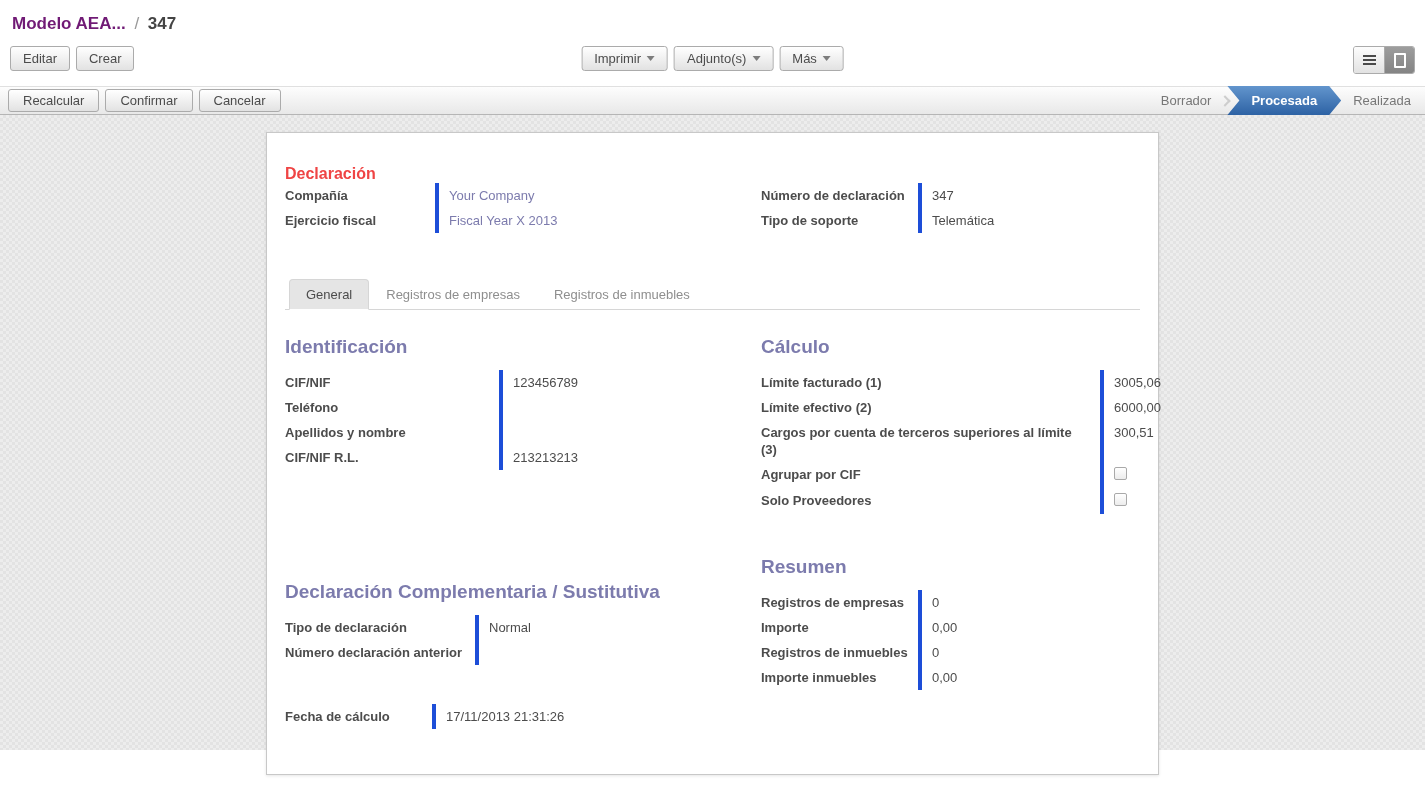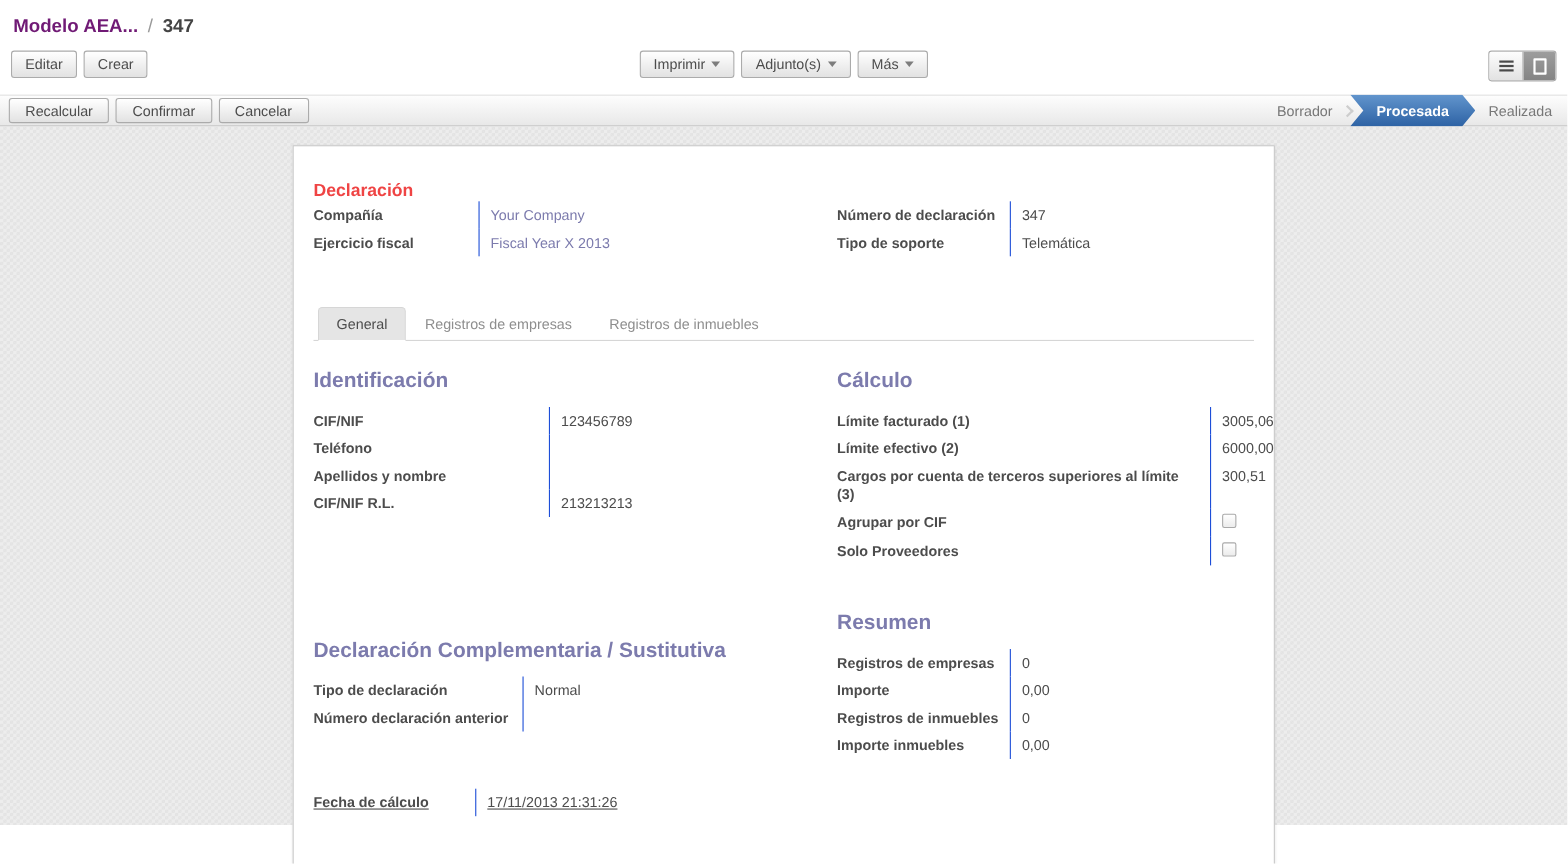--- a/index.html
+++ b/index.html
@@ -72,21 +72,21 @@
     padding:32px 18px 45px 18px;
   }
   .sheet-title { font-size:16px; font-weight:bold; color:#ef4444; }
 
   .two-col { display:flex;gap:26px; }
   .col-left { width:438px; margin-right:12px; flex:0 0 auto; }
   .col-right { flex:1; }
 
   .fgrid { display:grid; }
   .fl { font-weight:bold; color:#4c4c4c; padding:4px 10px 4px 0; line-height:17px; }
-  .fv { border-left:1px solid #1d4ed8; padding:4px 0 4px 10px; line-height:17px; min-height:25px; }
+  .fv { border-left:4px solid #1d4ed8; padding:4px 0 4px 10px; line-height:17px; min-height:25px; }
   .m2o { color:#7C7BAD; cursor:pointer; }
 
   .g-top-left  { grid-template-columns:150px 1fr; }
   .g-top-right { grid-template-columns:157px 1fr; }
   .g-ident     { grid-template-columns:214px 1fr; }
   .g-calc      { grid-template-columns:339px 1fr; }
   .g-comp      { grid-template-columns:190px 1fr; }
   .g-resum     { grid-template-columns:157px 1fr; }
   .g-footer    { grid-template-columns:147px 1fr; }
 
@@ -94,21 +94,21 @@
   .tabs { margin-top:46px; border-bottom:1px solid #d6d6d6; padding-left:4px; display:flex; }
   .tab {
     font-size:13px; color:#8e8e8e; padding:7px 16px; cursor:pointer;
     border:1px solid transparent; margin-bottom:-1px; border-radius:4px 4px 0 0;
   }
   .tab.active { color:#4c4c4c; background:#e5e5e5; border-color:#d6d6d6; border-bottom-color:#fff; }
   .tab-pane { padding-top:26px; }
 
   .section-title { font-size:19px; font-weight:bold; color:#7C7BAD; margin-bottom:12px; }
   .row2 { margin-top:42px;align-items:center; }
-  .footer-row { margin-top:27px;text-decoration:underline; }
+  .footer-row { margin-top:14px; }
 
   .cb {
     display:inline-block; width:13px; height:13px; margin-top:1px;
     border:1px solid #a9a9a9; border-radius:2px;
     background:linear-gradient(#fff,#ececec); cursor:pointer;
   }
 </style>
 </head>
 <body>
 

